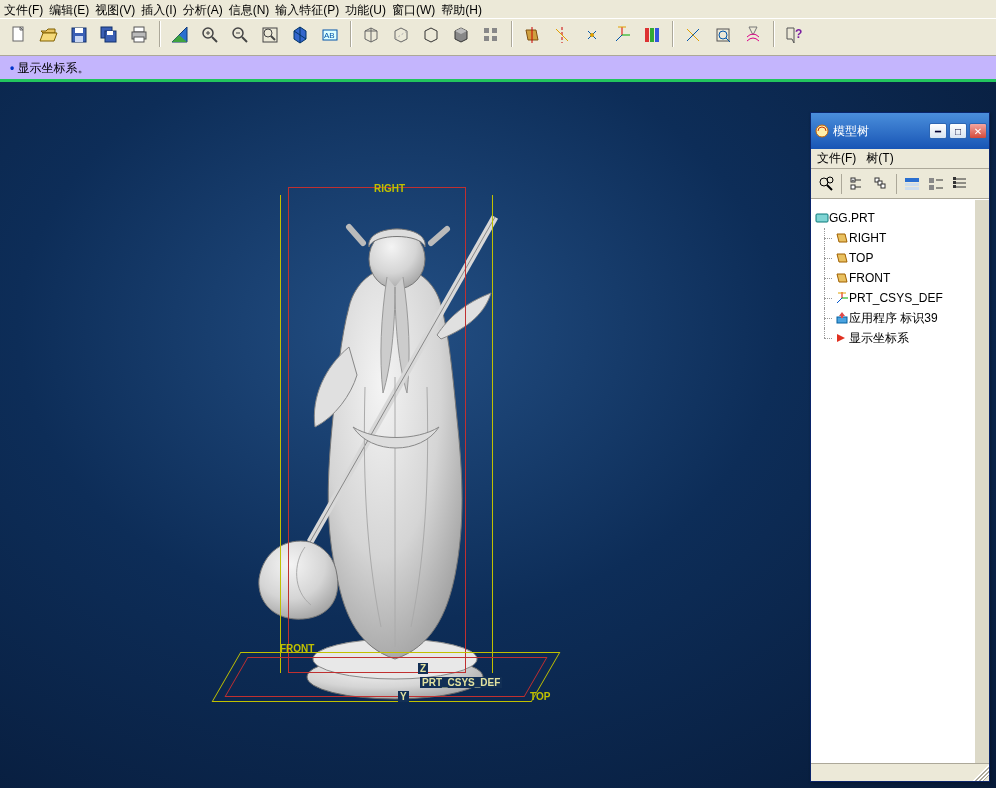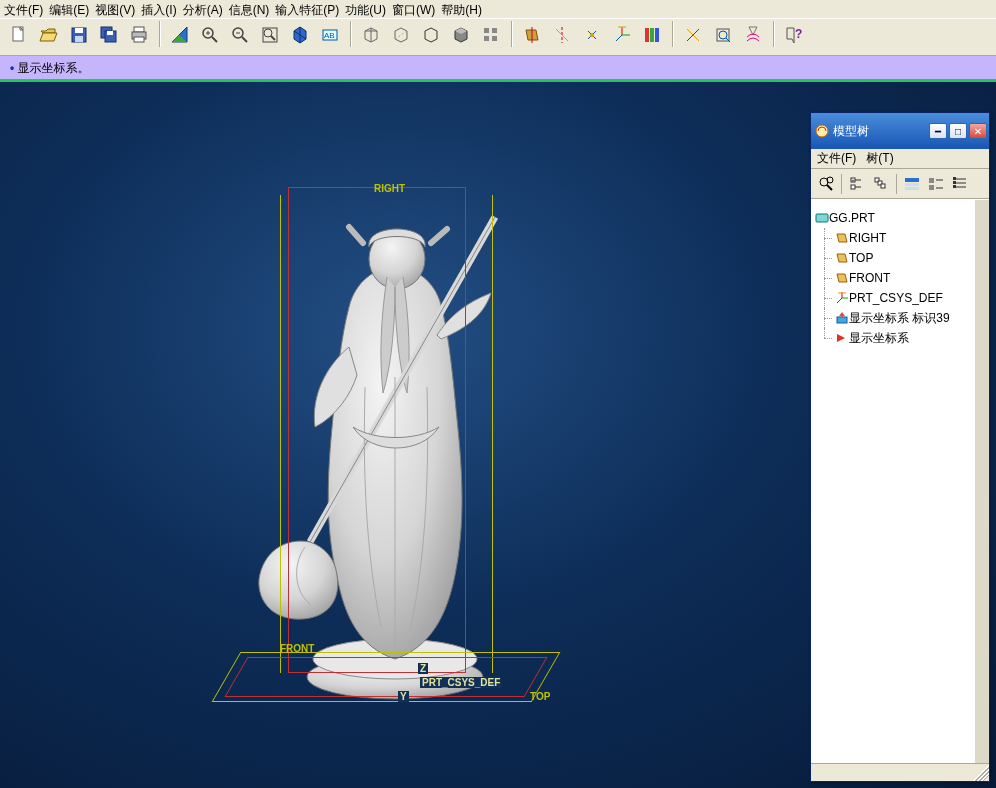--- a/index.html
+++ b/index.html
@@ -542,21 +542,21 @@
               <line x1="3" y1="2" x2="11" y2="2" stroke="#e0a000"></line>
             </svg>
             <span>PRT_CSYS_DEF</span>
           </div>
           <div class="tree-node child not-last">
             <svg class="node-icon" viewBox="0 0 14 14">
               <rect x="2" y="6" width="10" height="6" fill="#4aa3e0" stroke="#0560a0"></rect>
               <polygon points="7,1 4,5 10,5" fill="#e04a4a"></polygon>
               <rect x="6" y="3" width="2" height="4" fill="#e04a4a"></rect>
             </svg>
-            <span>显示坐标系 标识39</span>
+            <span>应用程序 标识39</span>
           </div>
           <div class="tree-node child">
             <svg class="node-icon" viewBox="0 0 14 14">
               <polygon points="2,3 10,7 2,11" fill="#e03020"></polygon>
             </svg>
             <span>显示坐标系</span>
           </div>
         </div>
     </div>
     <div class="panel-status">

